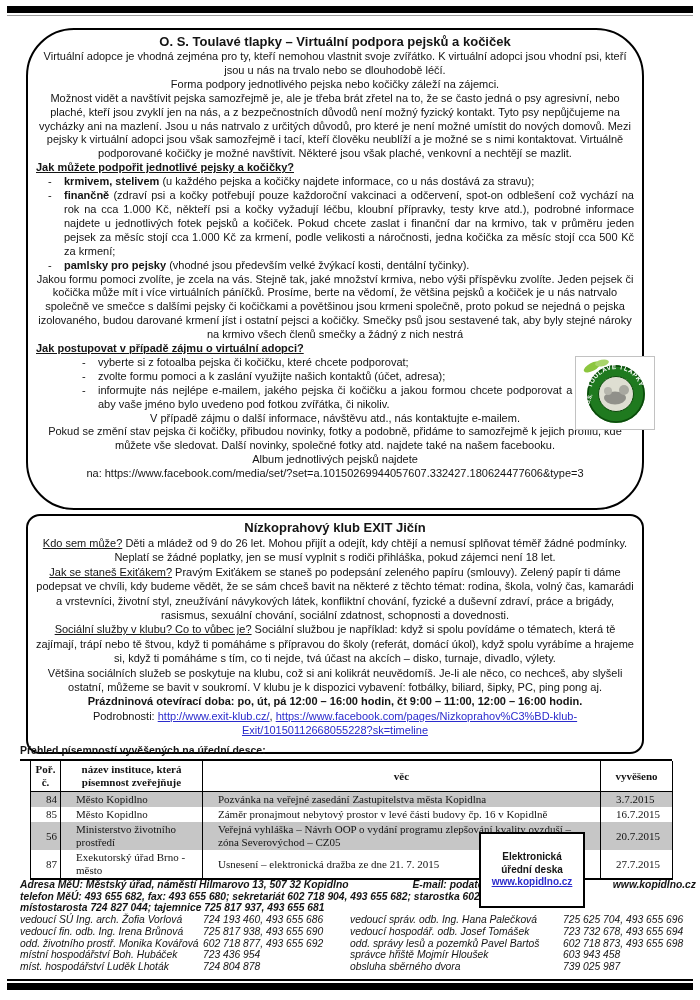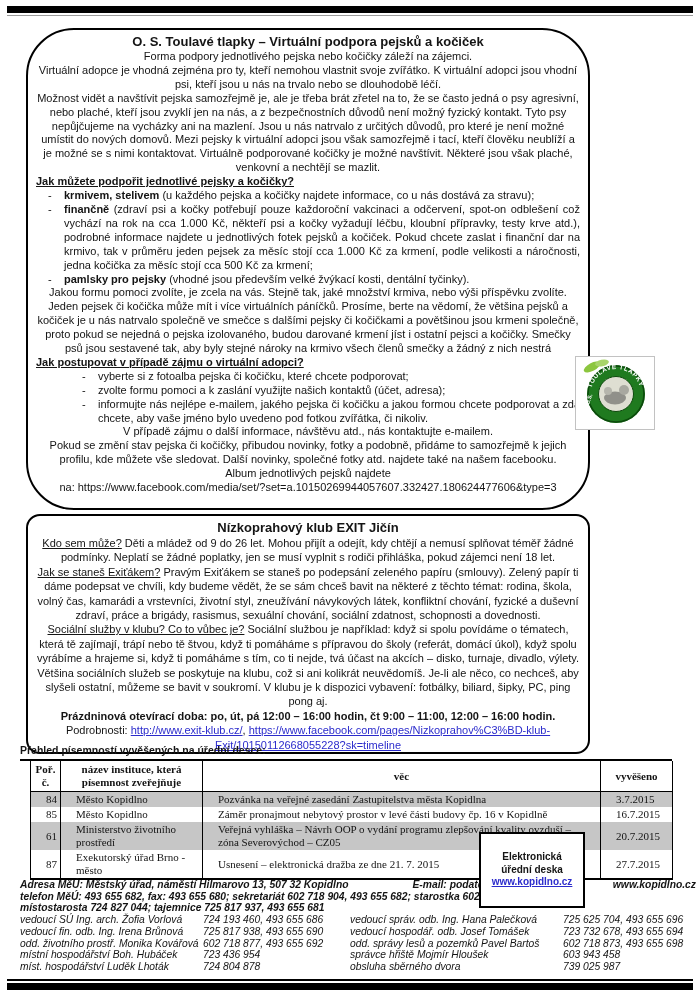--- a/index.html
+++ b/index.html
@@ -4,21 +4,21 @@
 <style>
   html,body{margin:0;padding:0;background:#fff;}
   body{font-family:"Liberation Sans","DejaVu Sans",sans-serif;color:#141414;}
   .page{position:relative;width:700px;height:1000px;background:#fff;overflow:hidden;}
 
   .rule-top{position:absolute;left:7px;right:7px;top:6px;height:7px;background:#000;}
   .rule-top2{position:absolute;left:7px;right:7px;top:15px;height:1px;background:#9a9a9a;}
   .rule-bot1{position:absolute;left:7px;right:7px;top:979px;height:2px;background:#000;}
   .rule-bot2{position:absolute;left:7px;right:7px;top:983px;height:7px;background:#000;}
 
-  .box{position:absolute;left:26px;width:564px;border:2px solid #000;background:#fff;
+  .box{position:absolute;left:26px;width:618px;border:2px solid #000;background:#fff;
        box-sizing:border-box;padding:4px 8px;overflow:hidden;}
   .box1{top:28px;height:482px;border-radius:48px;font-size:11px;line-height:13.9px;}
   .box2{top:514px;height:240px;border-radius:14px;font-size:11px;line-height:14.4px;}
   .box p{margin:0;}
   .center{text-align:center;}
   .b-title{font-weight:bold;text-align:center;font-size:13px;line-height:16px;margin:1px 0 1px;}
   .h-sub{font-weight:bold;text-decoration:underline;}
   .mt4{margin-top:4px;}
   .mt5{margin-top:5px;}
   .li{display:flex;}
@@ -59,22 +59,22 @@
 </head>
 <body>
 
 <div class="page">
 
   <div class="rule-top"></div>
   <div class="rule-top2"></div>
 
   <section class="box box1">
     <p class="b-title">O. S. Toulavé tlapky – Virtuální podpora pejsků a kočiček</p>
+    <p class="center">Virtuální adopce je vhodná zejména pro ty, kteří nemohou vlastnit svoje zvířátko. K virtuální adopci jsou vhodní psi, kteří jsou u nás na trvalo nebo se dlouhodobě léčí.</p>
     <p class="center">Forma podpory jednotlivého pejska nebo kočičky záleží na zájemci.</p>
-    <p class="center">Virtuální adopce je vhodná zejména pro ty, kteří nemohou vlastnit svoje zvířátko. K virtuální adopci jsou vhodní psi, kteří jsou u nás na trvalo nebo se dlouhodobě léčí.</p>
     <p class="center">Možnost vidět a navštívit pejska samozřejmě je, ale je třeba brát zřetel na to, že se často jedná o psy agresivní, nebo plaché, kteří jsou zvyklí jen na nás, a z bezpečnostních důvodů není možný fyzický kontakt. Tyto psy nepůjčujeme na vycházky ani na mazlení. Jsou u nás natrvalo z určitých důvodů, pro které je není možné umístit do nových domovů. Mezi pejsky k virtuální adopci jsou však samozřejmě i tací, kteří člověku neublíží a je možné se s nimi kontaktovat. Virtuálně podporované kočičky je možné navštívit. Některé jsou však plaché, venkovní a nechtějí se mazlit.</p>
     <p class="h-sub">Jak můžete podpořit jednotlivé pejsky a kočičky?</p>
     <div class="blist1">
       <div class="li">
         <span class="dash">-</span>
         <span class="btext"><b>krmivem, stelivem</b> <span>(u každého pejska a kočičky najdete informace, co u nás dostává za stravu);</span></span>
       </div>
       <div class="li">
         <span class="dash">-</span>
         <span class="btext"><b>finančně</b> <span>(zdraví psi a kočky potřebují pouze každoroční vakcinaci a odčervení, spot-on odblešení což vychází na rok na cca 1.000 Kč, někteří psi a kočky vyžadují léčbu, kloubní přípravky, testy krve atd.), podrobné informace najdete u jednotlivých fotek pejsků a kočiček. Pokud chcete zaslat i finanční dar na krmivo, tak v průměru jeden pejsek za měsíc stojí cca 1.000 Kč za krmení, podle velikosti a náročnosti, jedna kočička za měsíc stojí cca 500 Kč za krmení;</span></span>
@@ -165,21 +165,21 @@
         <td>Pozvánka na veřejné zasedání Zastupitelstva města Kopidlna</td>
         <td class="c-date">3.7.2015</td>
       </tr>
       <tr>
         <td class="c-num">85</td>
         <td>Město Kopidlno</td>
         <td>Záměr pronajmout nebytový prostor v levé části budovy čp. 16 v Kopidlně</td>
         <td class="c-date">16.7.2015</td>
       </tr>
       <tr class="shaded">
-        <td class="c-num">61</td>
+        <td class="c-num">56</td>
         <td>Ministerstvo životního prostředí</td>
         <td>Veřejná vyhláška – Návrh OOP o vydání programu zlepšování kvality ovzduší – zóna Severovýchod – CZ05</td>
         <td class="c-date">20.7.2015</td>
       </tr>
       <tr>
         <td class="c-num">87</td>
         <td>Exekutorský úřad Brno - město</td>
         <td>Usnesení – elektronická dražba ze dne 21. 7. 2015</td>
         <td class="c-date">27.7.2015</td>
       </tr>

